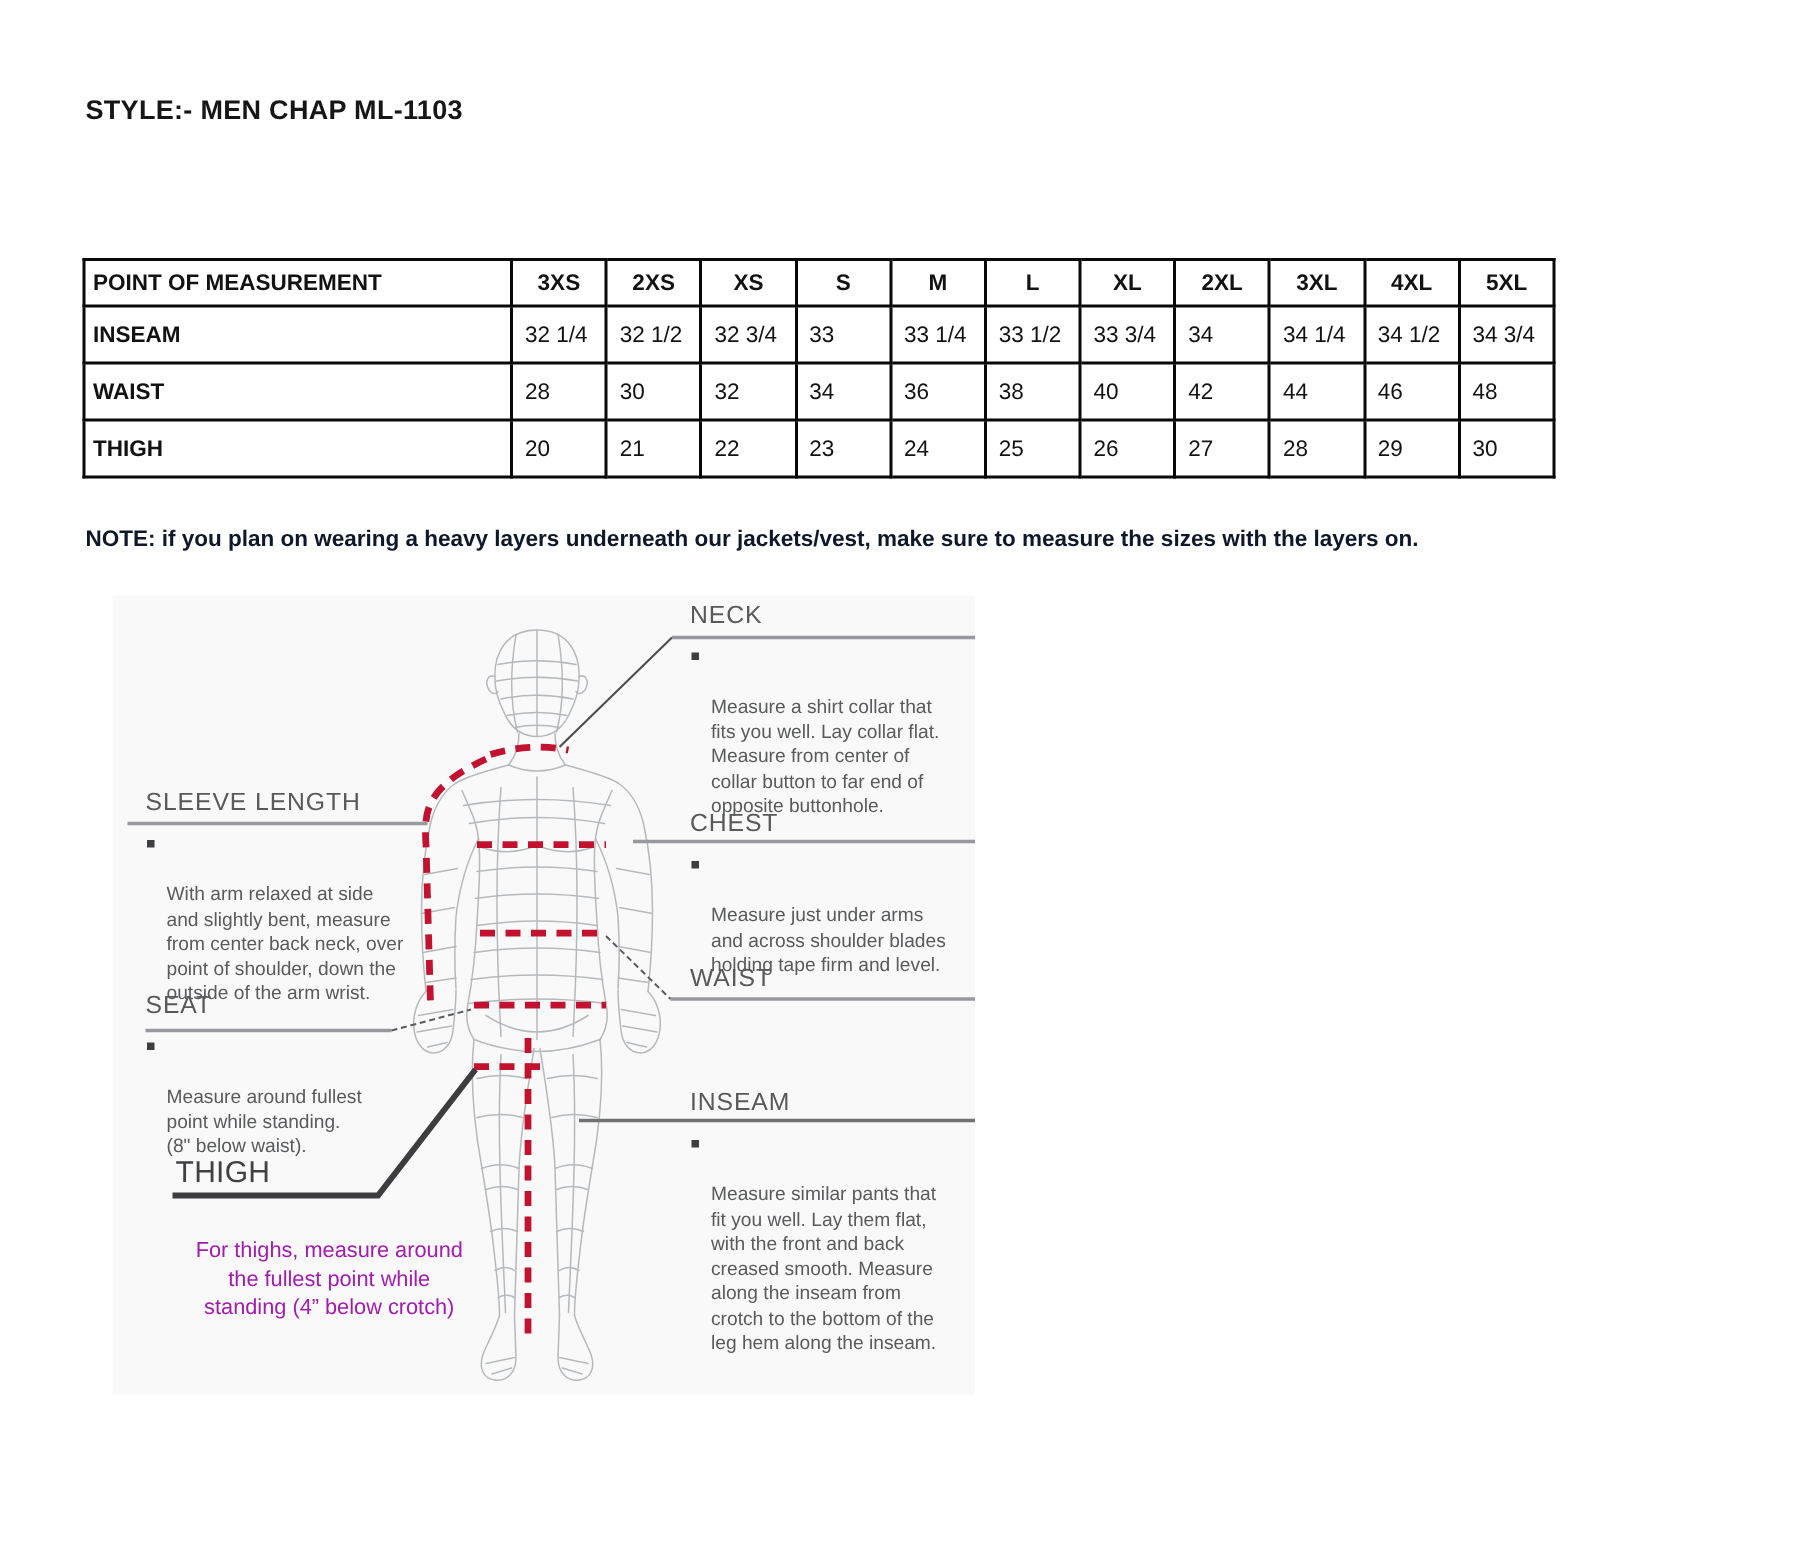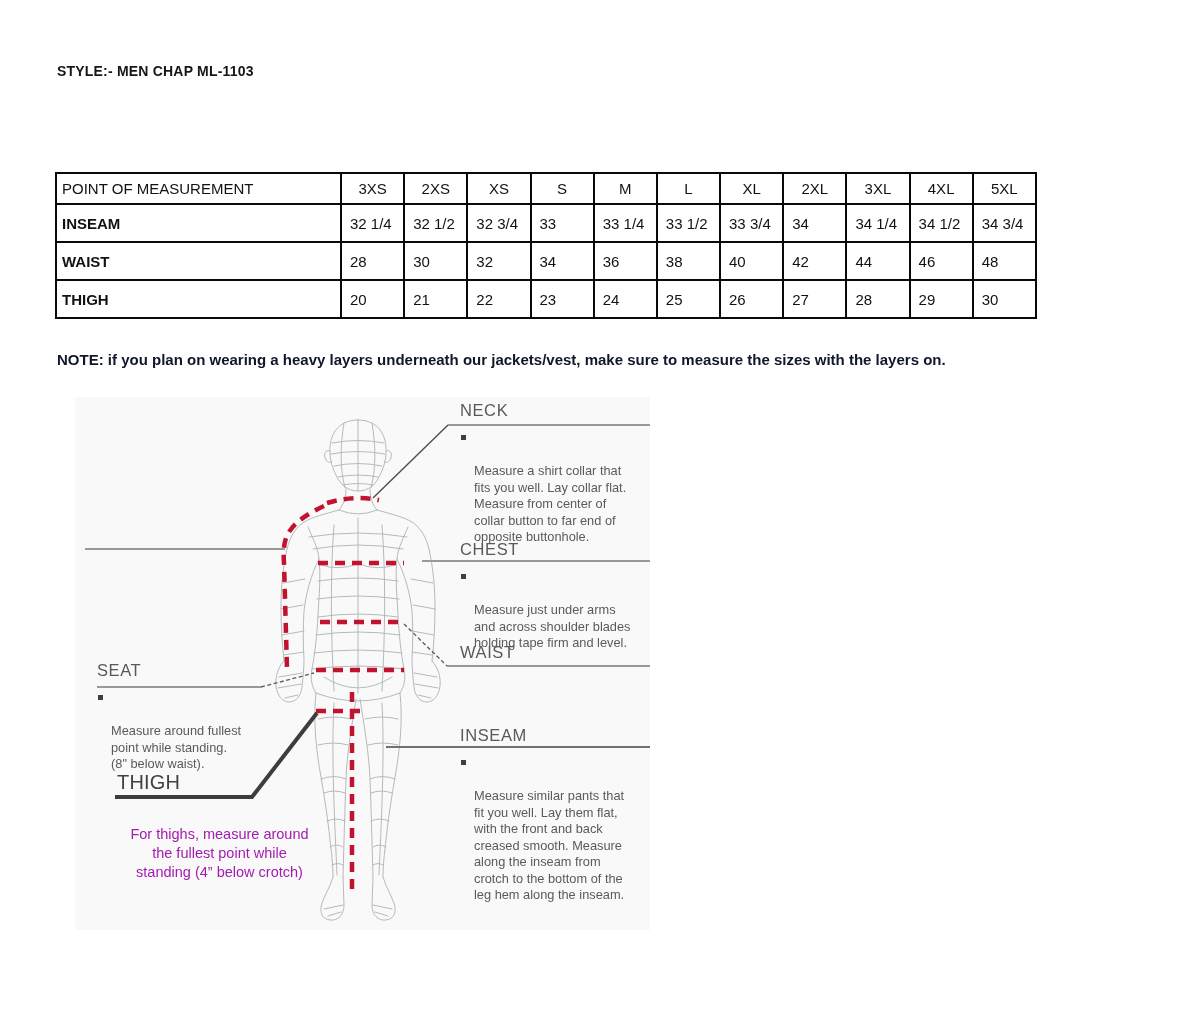--- a/index.html
+++ b/index.html
@@ -1,27 +1,27 @@
 <!DOCTYPE html>
 <html><head>
 <meta charset="utf-8">
 <style>
   html,body{margin:0;padding:0;background:#fff;}
   .canvas{position:relative;width:1200px;height:1027px;background:#ffffff;
           font-family:"Liberation Sans",sans-serif;overflow:hidden;}
 
-  .doc-title{position:absolute;left:57px;top:63px;font-size:14px;font-weight:700;
+  .doc-title{position:absolute;left:57px;top:63px;font-size:18px;font-weight:700;
              color:#161616;letter-spacing:.2px;}
 
   
   .table-wrap{position:absolute;left:55px;top:172px;}
   table.size-table{border-collapse:collapse;table-layout:fixed;width:982px;background:#fff;}
   .size-table th,.size-table td{border:2.5px solid #090909;font-size:15px;color:#121212;
       padding:0 5px;white-space:nowrap;overflow:hidden;vertical-align:middle;}
-  .size-table th{height:29px;font-weight:400;text-align:center;}
+  .size-table th{height:29px;font-weight:700;text-align:center;}
   .size-table th.c-poml{text-align:left;}
   .size-table td{height:36px;text-align:left;padding-left:8px;font-weight:400;}
   .size-table td.row-label{font-weight:700;padding-left:5px;}
 
   .note-line{position:absolute;left:57px;top:351px;font-size:15px;font-weight:700;color:#0f172a;}
 
   
   .diagram{position:absolute;left:75px;top:397px;width:575px;height:533px;background:#f9f9f9;}
   .diagram svg{position:absolute;left:0;top:0;}
   .sec{position:absolute;z-index:5;}
@@ -264,20 +264,31 @@
         <span>Measure similar pants that
 fit you well. Lay them flat,
 with the front and back
 creased smooth. Measure
 along the inseam from
 crotch to the bottom of the
 leg hem along the inseam.</span>
       </div>
     </div>
 
+    <div class="sec" style="left:22px;top:128px">
+      <div class="sec-h">SLEEVE LENGTH</div>
+      <div class="sec-body">
+        <span class="bullet"></span>
+        <span>With arm relaxed at side
+and slightly bent, measure
+from center back neck, over
+point of shoulder, down the
+outside of the arm wrist.</span>
+      </div>
+    </div>
 
     <div class="sec" style="left:22px;top:263px">
       <div class="sec-h">SEAT</div>
       <div class="sec-body">
         <span class="bullet"></span>
         <span>Measure around fullest
 point while standing.
 (8" below waist).</span>
       </div>
     </div>

